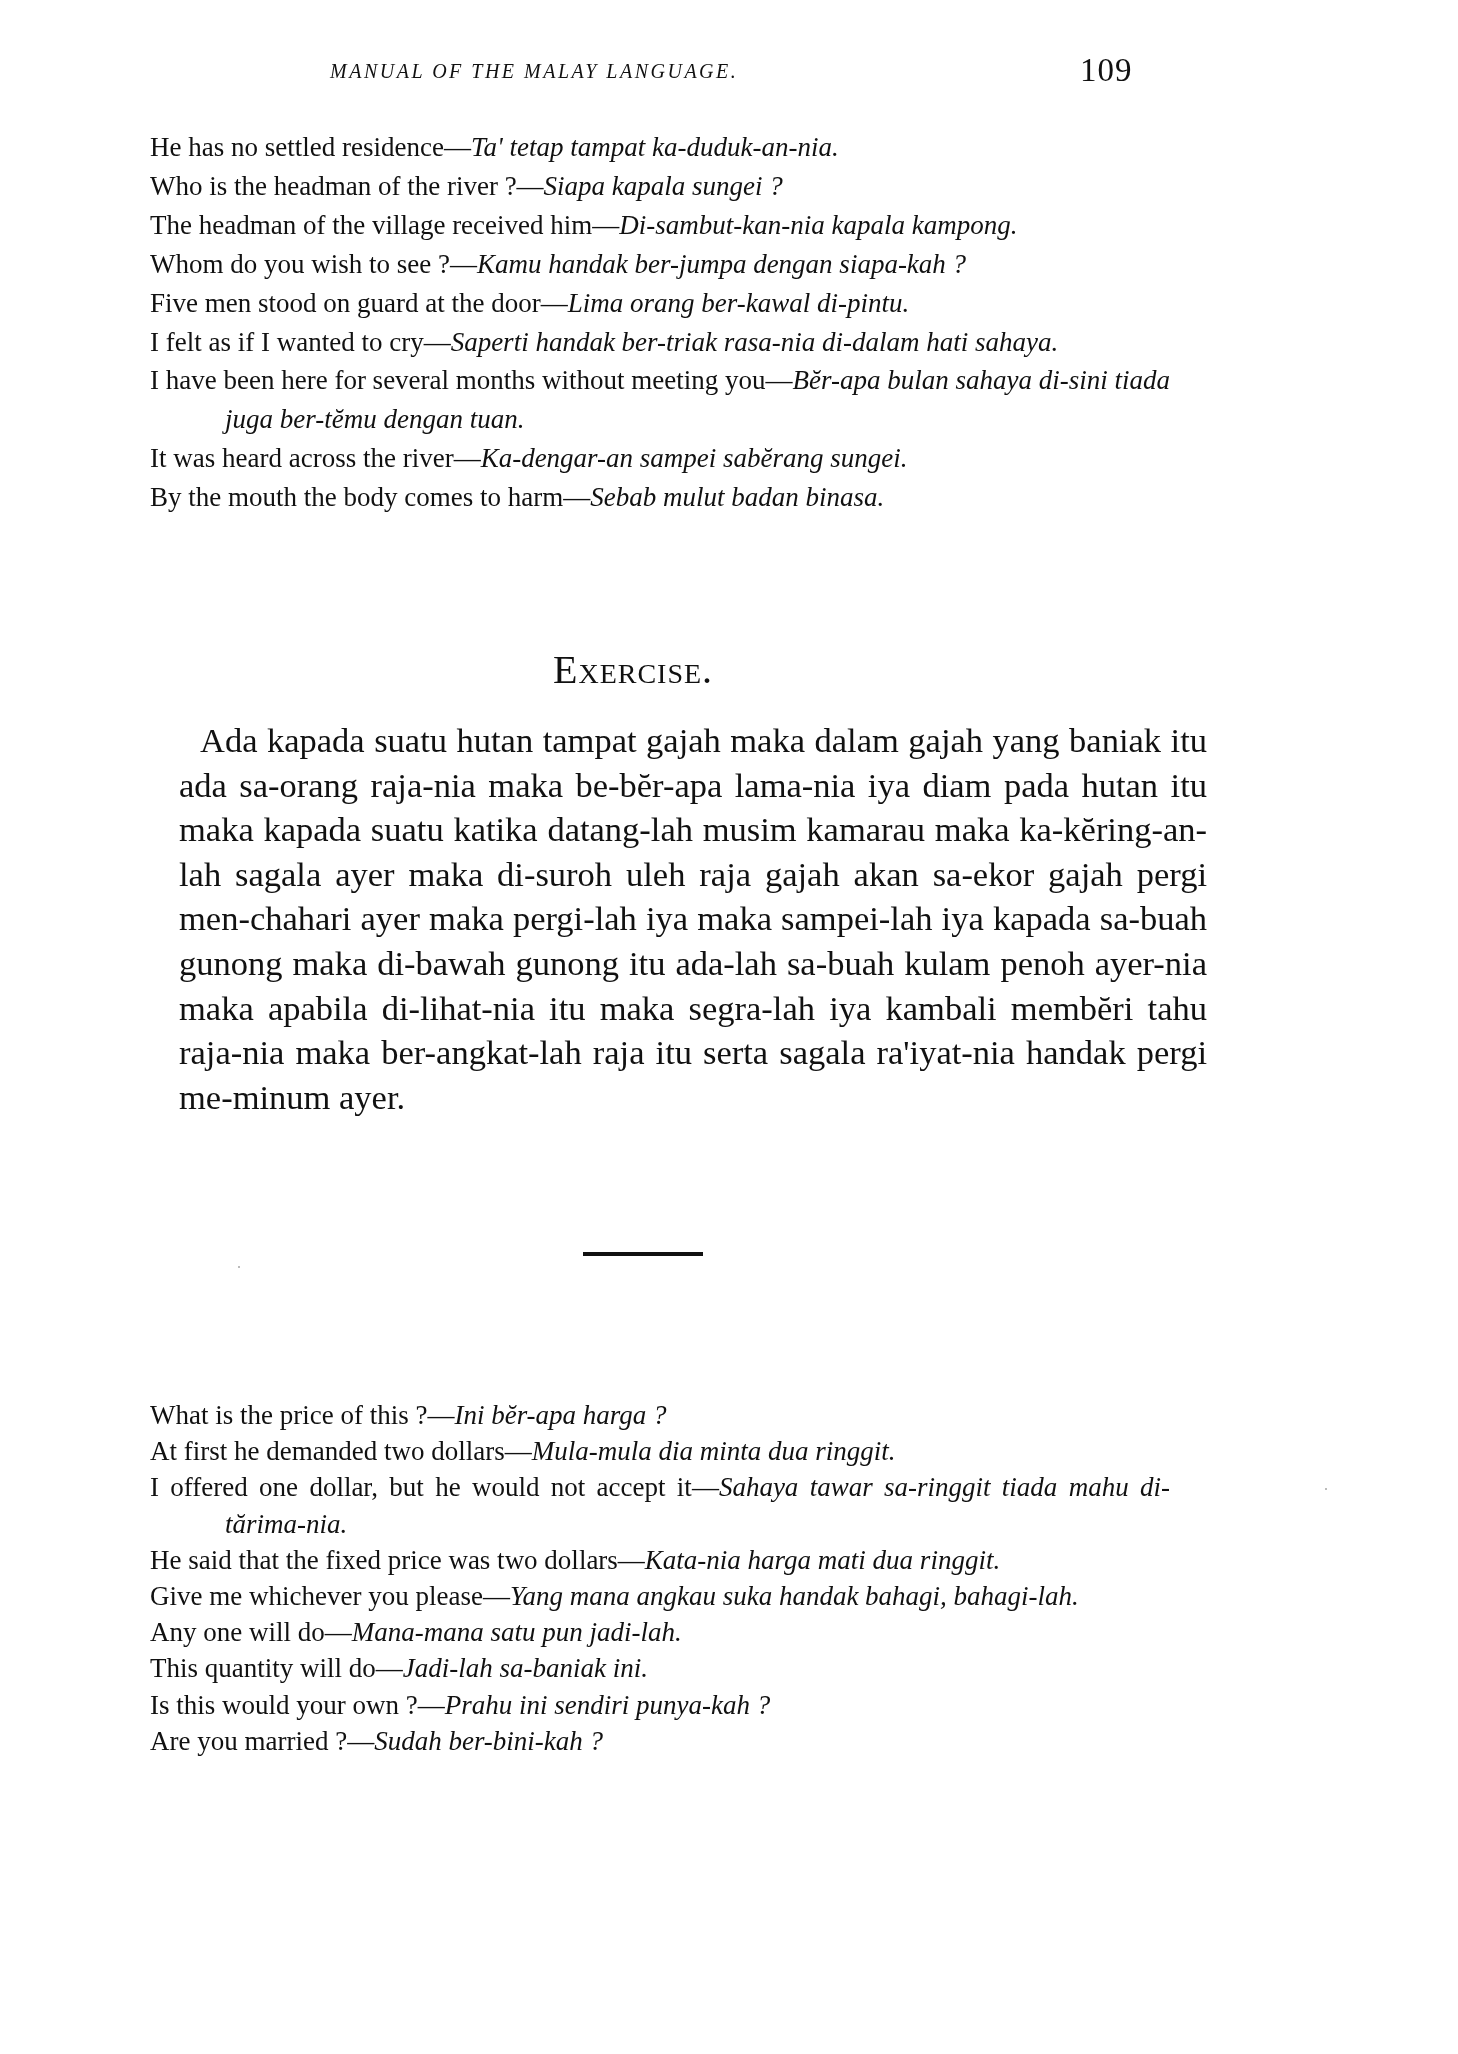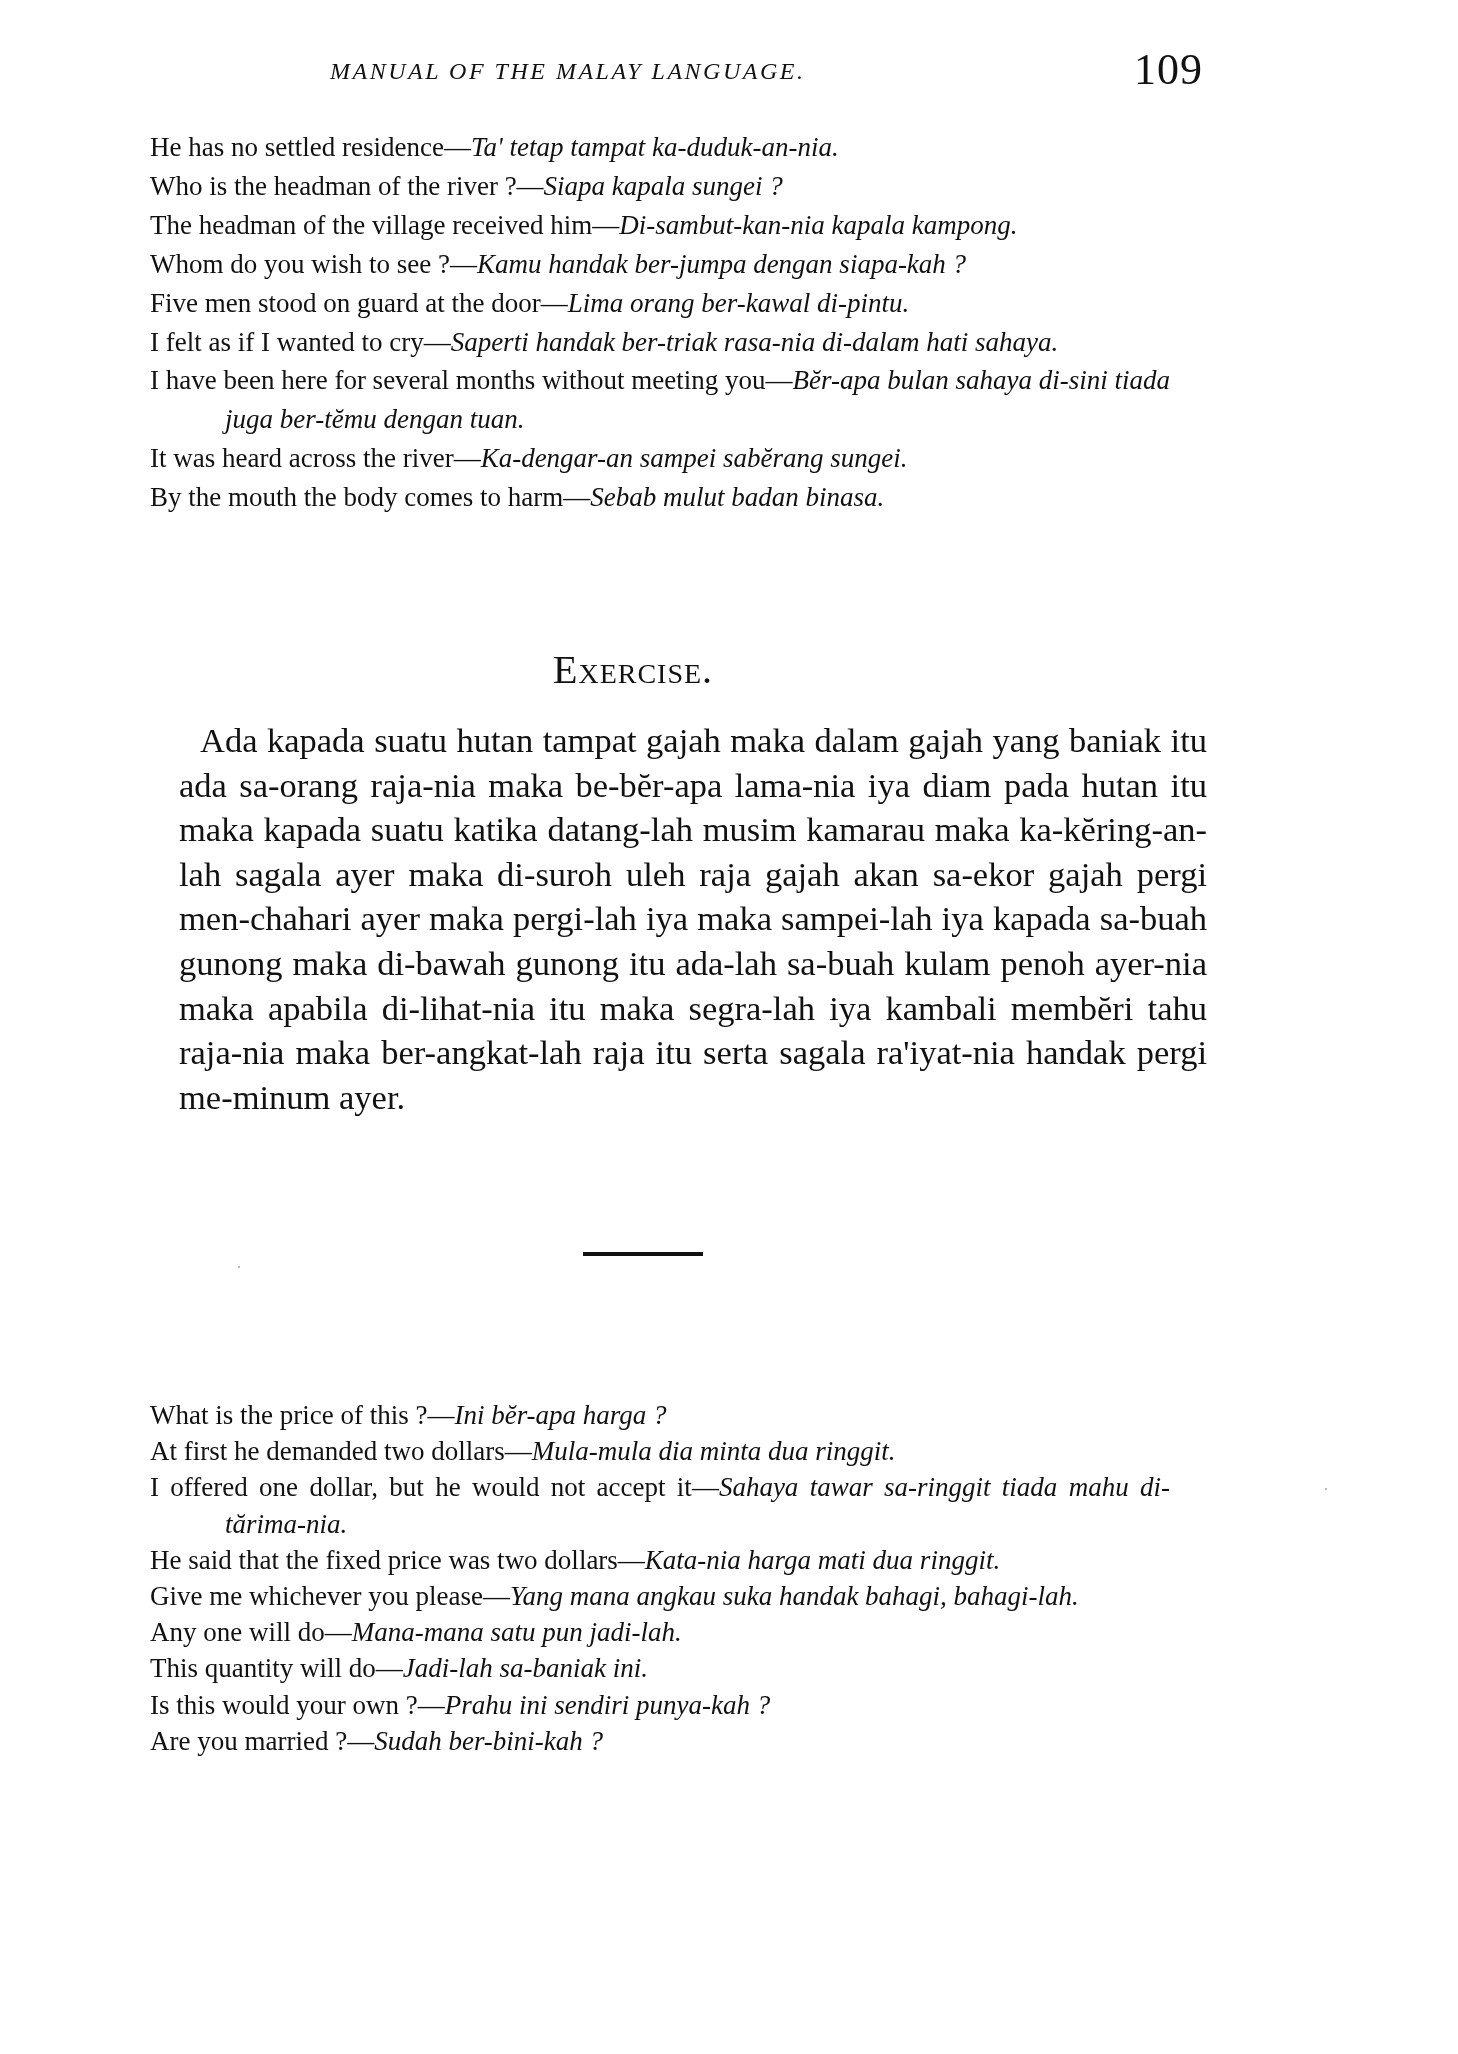--- a/index.html
+++ b/index.html
@@ -21,31 +21,31 @@
       width: 1458px;
       height: 2054px;
     }
     
     .running-head {
       position: absolute;
       top: 56px;
       left: 330px;
       font-family: "Liberation Serif", serif;
       font-style: italic;
-      font-size: 24px;
+      font-size: 20px;
       letter-spacing: 2.5px;
       line-height: 30px;
       white-space: nowrap;
     }
     .page-number {
       position: absolute;
       top: 52px;
-      left: 1134px;
+      left: 1080px;
       font-family: "Liberation Serif", serif;
-      font-size: 44px;
+      font-size: 33px;
       line-height: 36px;
       letter-spacing: 1px;
     }
     
     .phrases {
       position: absolute;
       left: 150px;
       width: 1020px;
       font-family: "Liberation Serif", serif;
     }

